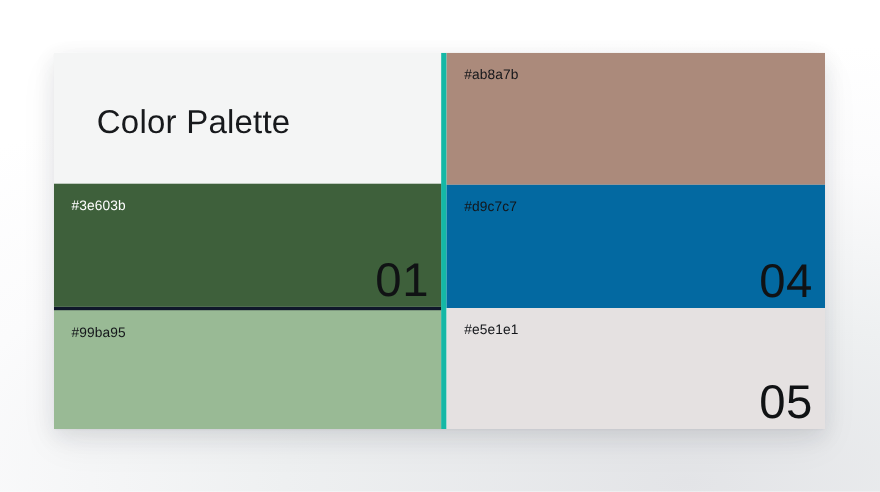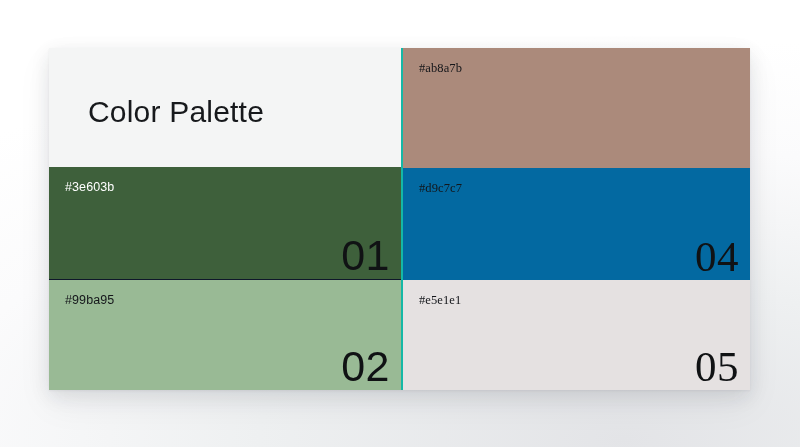--- a/index.html
+++ b/index.html
@@ -83,22 +83,22 @@
   #title-tile   { height: 119px; background: #f4f5f5; }
   #swatch-01    { height: 112px; }
   #swatch-02    { height: 111px; }
 
   
   #swatch-03    { height: 120px; }
   #swatch-04    { height: 112px; }
   #swatch-05    { height: 110px; text-align: right; }
 
   
-  #palette-column-right { border-left: 2px solid #14b8a6; font-family: Liberation Serif, serif; }
-  #swatch-02 { border-top: 1px solid #0f172a; }
+  #palette-column-right { border-left: 5px solid #14b8a6; }
+  #swatch-02 { border-top: 3px solid #0f172a; }
 
   
   #palette-title {
     position: absolute;
     left: 39px;
     top: 47px;
     font-size: 30px;
     font-weight: 300;
     letter-spacing: 0.2px;
     color: #17191c;
@@ -118,21 +118,20 @@
       <div id="palette-title">Color Palette</div>
     </div>
 
     <div class="swatch" id="swatch-01" style="background: rgb(62, 96, 59);">
       <div class="swatch-hex on-dark" style="color: #ffffff;">#3e603b</div>
       <div class="swatch-number">01</div>
     </div>
 
     <div class="swatch" id="swatch-02" style="background: rgb(153, 186, 149);">
       <div class="swatch-hex" style="color: rgb(20, 22, 26);">#99ba95</div>
-      <div class="swatch-number">02</div>
     </div>
 
   </div>
 
   <div class="palette-column" id="palette-column-right">
 
     <div class="swatch" id="swatch-03" style="background: rgb(171, 138, 123);">
       <div class="swatch-hex" style="color: rgb(20, 22, 26);">#ab8a7b</div>
     </div>
 

